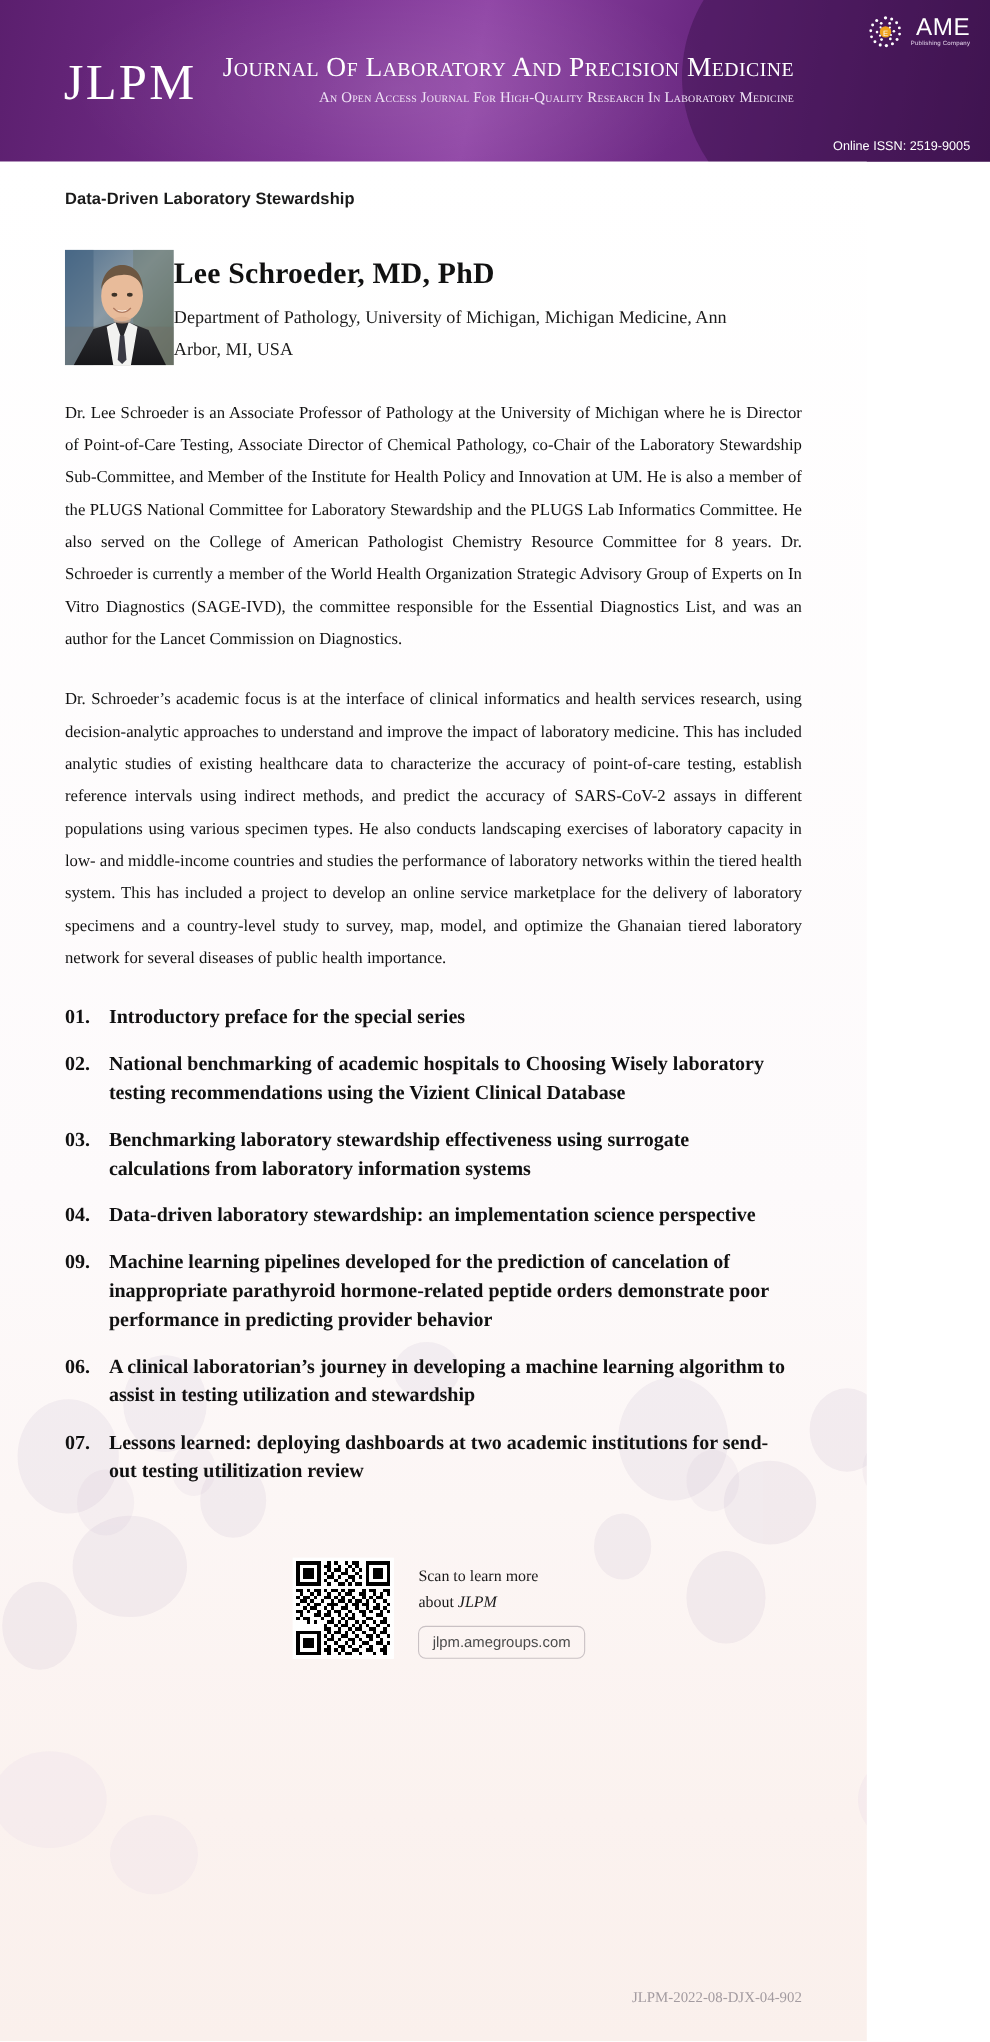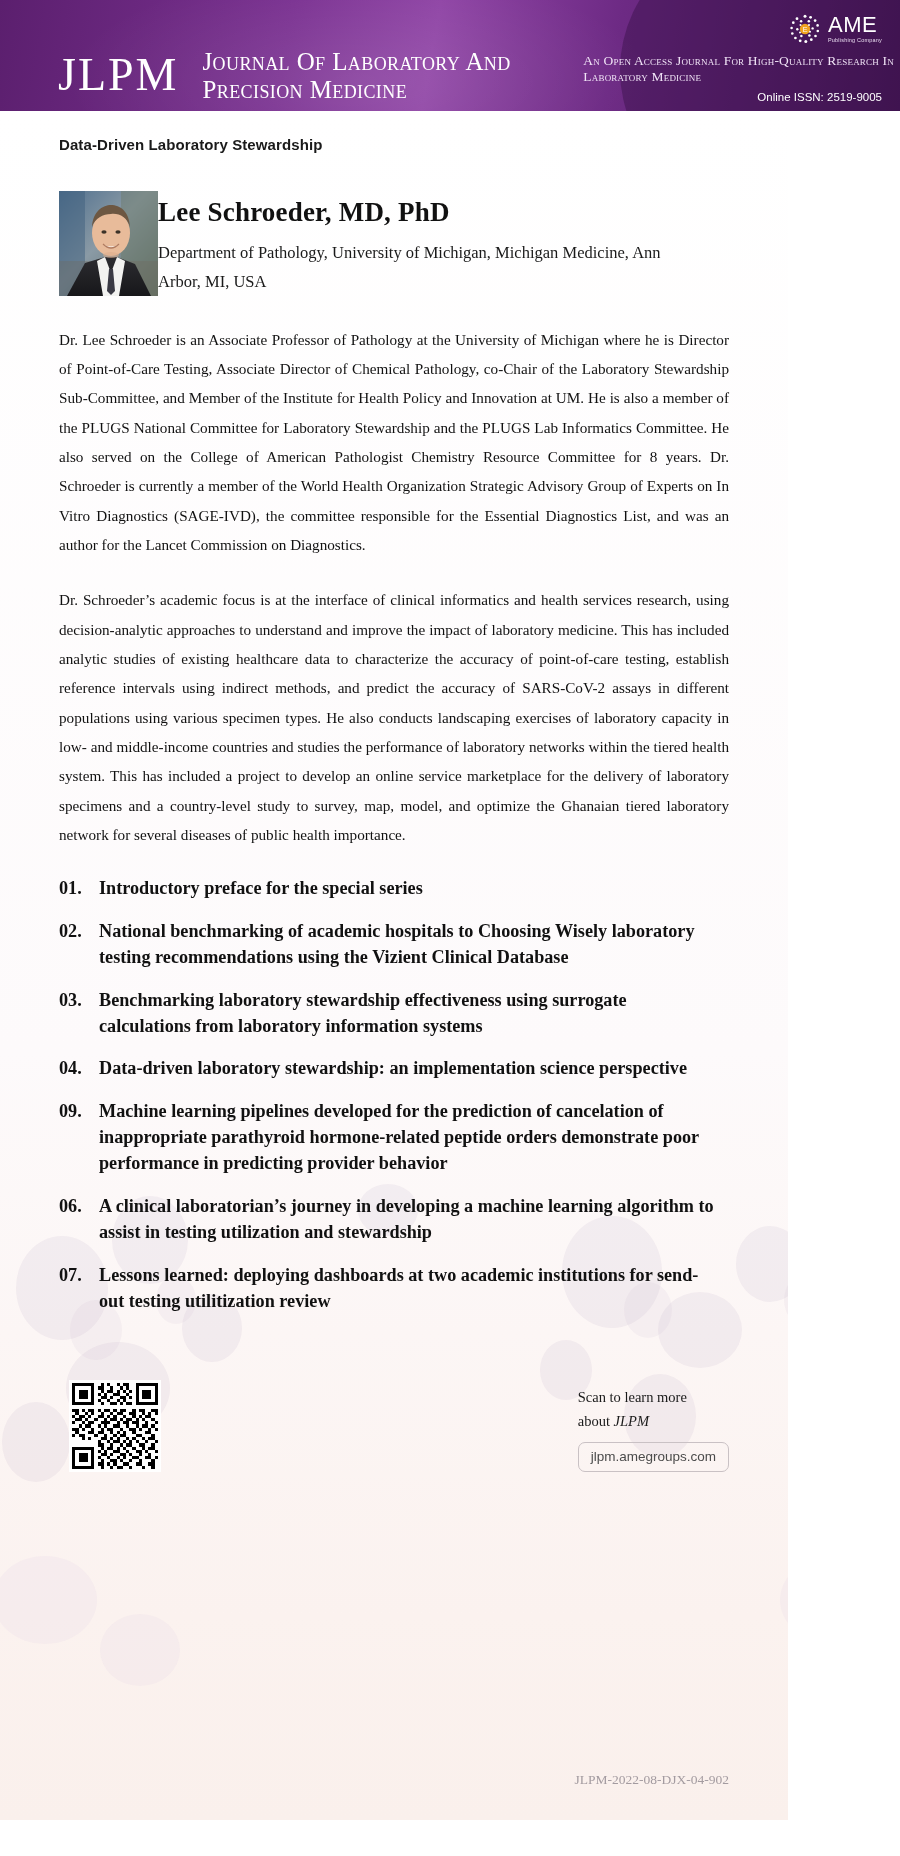--- a/index.html
+++ b/index.html
@@ -16,23 +16,24 @@
     width: 900px;
     height: 1856px;
     overflow: hidden;
     background: #ffffff;
   }
 
   
   .header {
     position: relative;
     width: 900px;
-    height: 111px;
+    height: 147px;
     background: linear-gradient(100deg, #5b1f6e 0%, #7a3191 32%, #8f44a5 48%, #6d2a84 68%, #4c1a5e 100%);
     overflow: hidden;
+    text-align: right;
   }
   .header::after {
     content: "";
     position: absolute;
     right: -60px;
     top: -80px;
     width: 340px;
     height: 300px;
     border-radius: 50%;
     background: rgba(40, 10, 55, 0.35);
@@ -81,21 +82,21 @@
     z-index: 4;
   }
   .jlpm-mark {
     font-family: "Liberation Serif", serif;
     font-size: 46px;
     color: #ffffff;
     letter-spacing: 2px;
     line-height: 1;
     padding-top: 4px;
   }
-  .masthead-titles { display: flex; }
+  .masthead-titles { display: flex; flex-direction: column; }
   .journal-title {
     font-family: "Liberation Serif", serif;
     font-size: 25px;
     color: #ffffff;
     letter-spacing: 0.4px;
     line-height: 1.1;
     font-variant: small-caps;
     text-transform: capitalize;
   }
   .journal-tagline {
@@ -215,21 +216,21 @@
     margin-bottom: 16px;
   }
   .outline-num { flex: 0 0 30px; }
   .outline-text { flex: 1; max-width: 622px; }
 
   
   .scan-block {
     display: flex;
     align-items: flex-start;
     gap: 22px;
-    justify-content: space-between;
+    justify-content: center;
     margin-top: 66px;
     padding-left: 10px;
   }
   .qr { width: 92px; height: 92px; display: block; background: #fff; }
   .scan-texts { padding-top: 6px; }
   .scan-line {
     font-family: "Liberation Serif", serif;
     font-size: 14.5px;
     color: #1a1a1a;
     line-height: 1.62;

